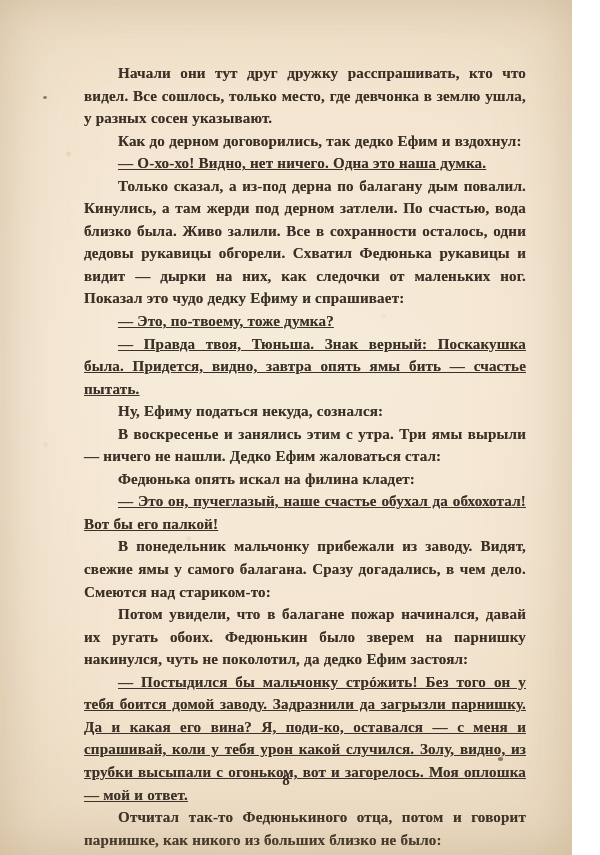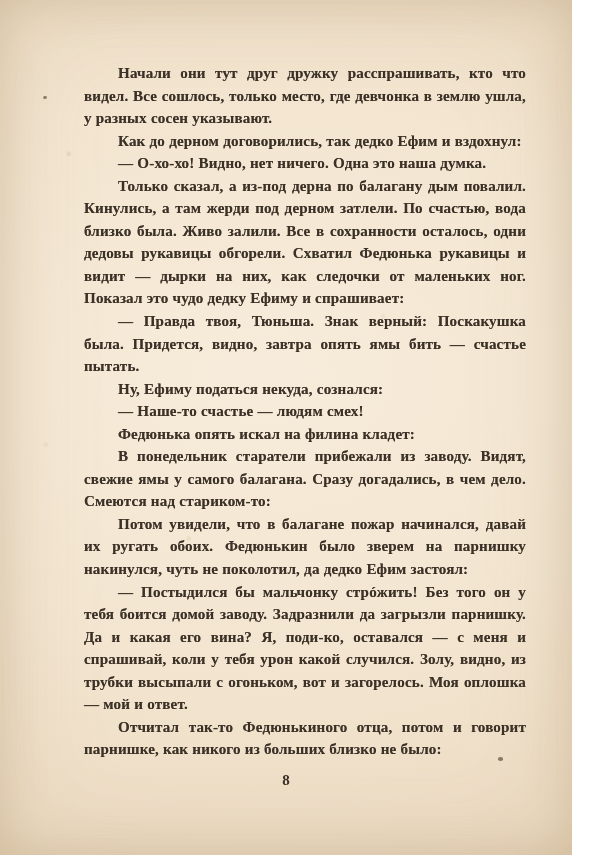--- a/index.html
+++ b/index.html
@@ -62,21 +62,21 @@
     font-size: 15.1px;
     line-height: 22.55px;
     letter-spacing: .15px;
     word-spacing: .2px;
     font-weight: 600;
     color: #3b3127;
     text-shadow: 0 0 .45px rgba(59,49,39,.55);
   }
 
   
-  p.para.dialogue { text-indent: 34px; }
+  p.para.dialogue { text-indent: 34px; text-decoration: underline; }
 
   .speck {
     position: absolute;
     left: 43px;
     top: 96px;
     width: 4px;
     height: 3px;
     border-radius: 50%;
     background: #6d5c43;
     opacity: .75;
@@ -111,25 +111,27 @@
 
 <div class="page">
 
   <div class="grain"></div>
 
   <div class="textblock">
     <p class="para">Начали они тут друг дружку расспрашивать, кто что видел. Все сошлось, только место, где девчонка в землю ушла, у разных сосен указывают.</p>
     <p class="para">Как до дерном договорились, так дедко Ефим и вздохнул:</p>
     <p class="para dialogue">— О-хо-хо! Видно, нет ничего. Одна это наша думка.</p>
     <p class="para">Только сказал, а из-под дерна по балагану дым повалил. Кинулись, а там жерди под дерном затлели. По счастью, вода близко была. Живо залили. Все в сохранности осталось, одни дедовы рукавицы обгорели. Схватил Федюнька рукавицы и видит — дырки на них, как следочки от маленьких ног. Показал это чудо дедку Ефиму и спрашивает:</p>
+    <p class="para dialogue">— Это, по-твоему, тоже думка?</p>
     <p class="para dialogue">— Правда твоя, Тюньша. Знак верный: Поскакушка была. Придется, видно, завтра опять ямы бить — счастье пытать.</p>
     <p class="para">Ну, Ефиму податься некуда, сознался:</p>
-    <p class="para dialogue">— Наше-то счастье — людям смех!</p>
+    <p class="para">В воскресенье и занялись этим с утра. Три ямы вырыли — ничего не нашли. Дедко Ефим жаловаться стал:</p>
     <p class="para">Федюнька опять искал на филина кладет:</p>
-    <p class="para">В понедельник старатели прибежали из заводу. Видят, свежие ямы у самого балагана. Сразу догадались, в чем дело. Смеются над стариком-то:</p>
+    <p class="para dialogue">— Это он, пучеглазый, наше счастье обухал да обхохотал! Вот бы его палкой!</p>
+    <p class="para">В понедельник мальчонку прибежали из заводу. Видят, свежие ямы у самого балагана. Сразу догадались, в чем дело. Смеются над стариком-то:</p>
     <p class="para">Потом увидели, что в балагане пожар начинался, давай их ругать обоих. Федюнькин было зверем на парнишку накинулся, чуть не поколотил, да дедко Ефим застоял:</p>
     <p class="para dialogue">— Постыдился бы мальчонку стрóжить! Без того он у тебя боится домой заводу. Задразнили да загрызли парнишку. Да и какая его вина? Я, поди-ко, оставался — с меня и спрашивай, коли у тебя урон какой случился. Золу, видно, из трубки высыпали с огоньком, вот и загорелось. Моя оплошка — мой и ответ.</p>
     <p class="para">Отчитал так-то Федюнькиного отца, потом и говорит парнишке, как никого из больших близко не было:</p>
   </div>
 
   <div class="folio">8</div>
 
   <div class="speck"></div>
   <div class="speck2"></div>
 

